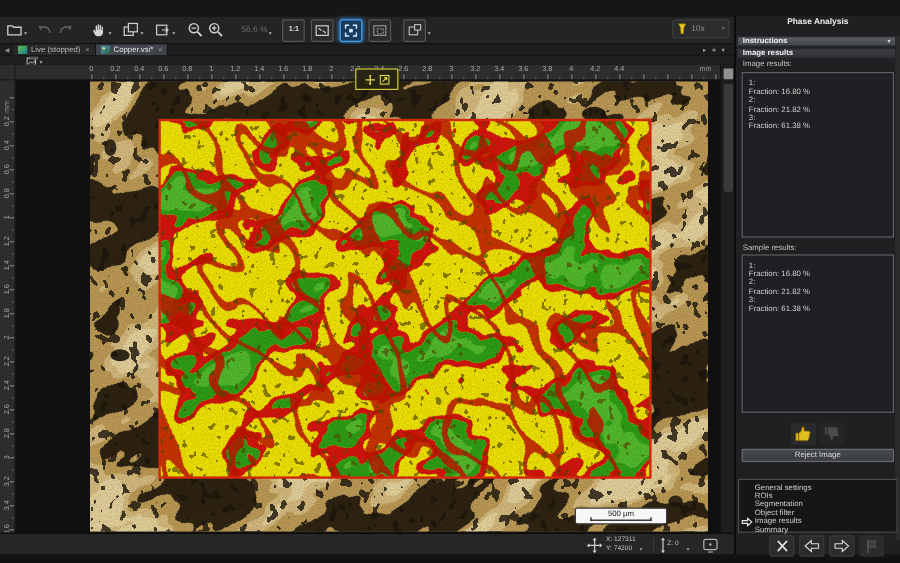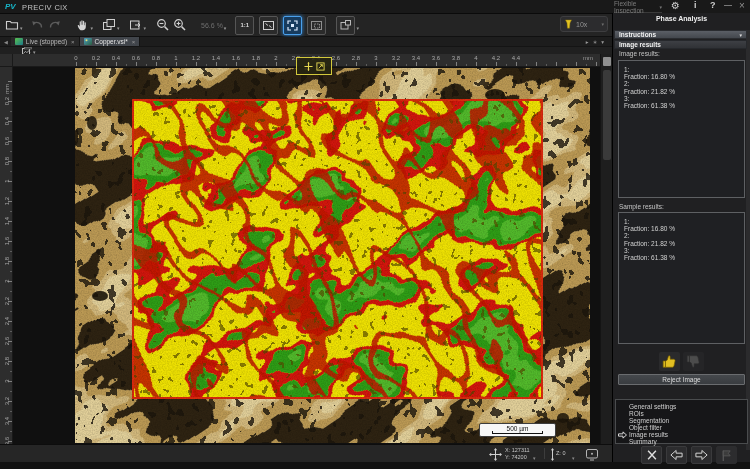--- a/index.html
+++ b/index.html
@@ -88,33 +88,20 @@
   .step-label{font-size:6.5px;color:#cfcfcf;}
   #wizard-nav{position:absolute;left:28px;top:433px;display:flex;align-items:center;gap:4px;}
   .nav-btn{width:19px;height:16px;display:flex;align-items:center;justify-content:center;background:#2c2c2e;border:1px solid #3a3a3c;border-radius:2px;}
   .nav-btn.disabled{border-color:#2c2c2e;}
 </style>
 </head>
 <body>
 
 <div id="app">
 
-  <div id="titlebar">
-    <span id="logo">PV</span>
-    <span id="win-title">PRECiV CiX</span>
-    <div id="workflow">
-      <span>Flexible Inspection</span>
-      <span class="chev">▾</span>
-    </div>
-    <span class="tb-ico" style="left:671px;">⚙</span>
-    <span class="tb-ico" style="left:694px;font-size:9px;font-weight:bold;">i</span>
-    <span class="tb-ico" style="left:710px;font-size:9px;font-weight:bold;">?</span>
-    <span class="tb-ico" style="left:724px;font-size:8px;">—</span>
-    <span class="tb-ico" style="left:739px;color:#8f8f8f;">×</span>
-  </div>
 
   <div id="toolbar">
     <div class="tbtn" style="margin-left:5px;">
       <svg width="14" height="14" viewBox="0 0 14 14">
           <path d="M1.5 11 V3.5 h3.8 l1 1.2 h6.2 V11 z" fill="none" stroke="#cfcfcf" stroke-width="1.1"></path>
         </svg>
     </div>
     <span class="chevron">▾</span>
     <div class="tbtn" style="margin-left:6px;">
       <svg width="14" height="14" viewBox="0 0 14 14">

